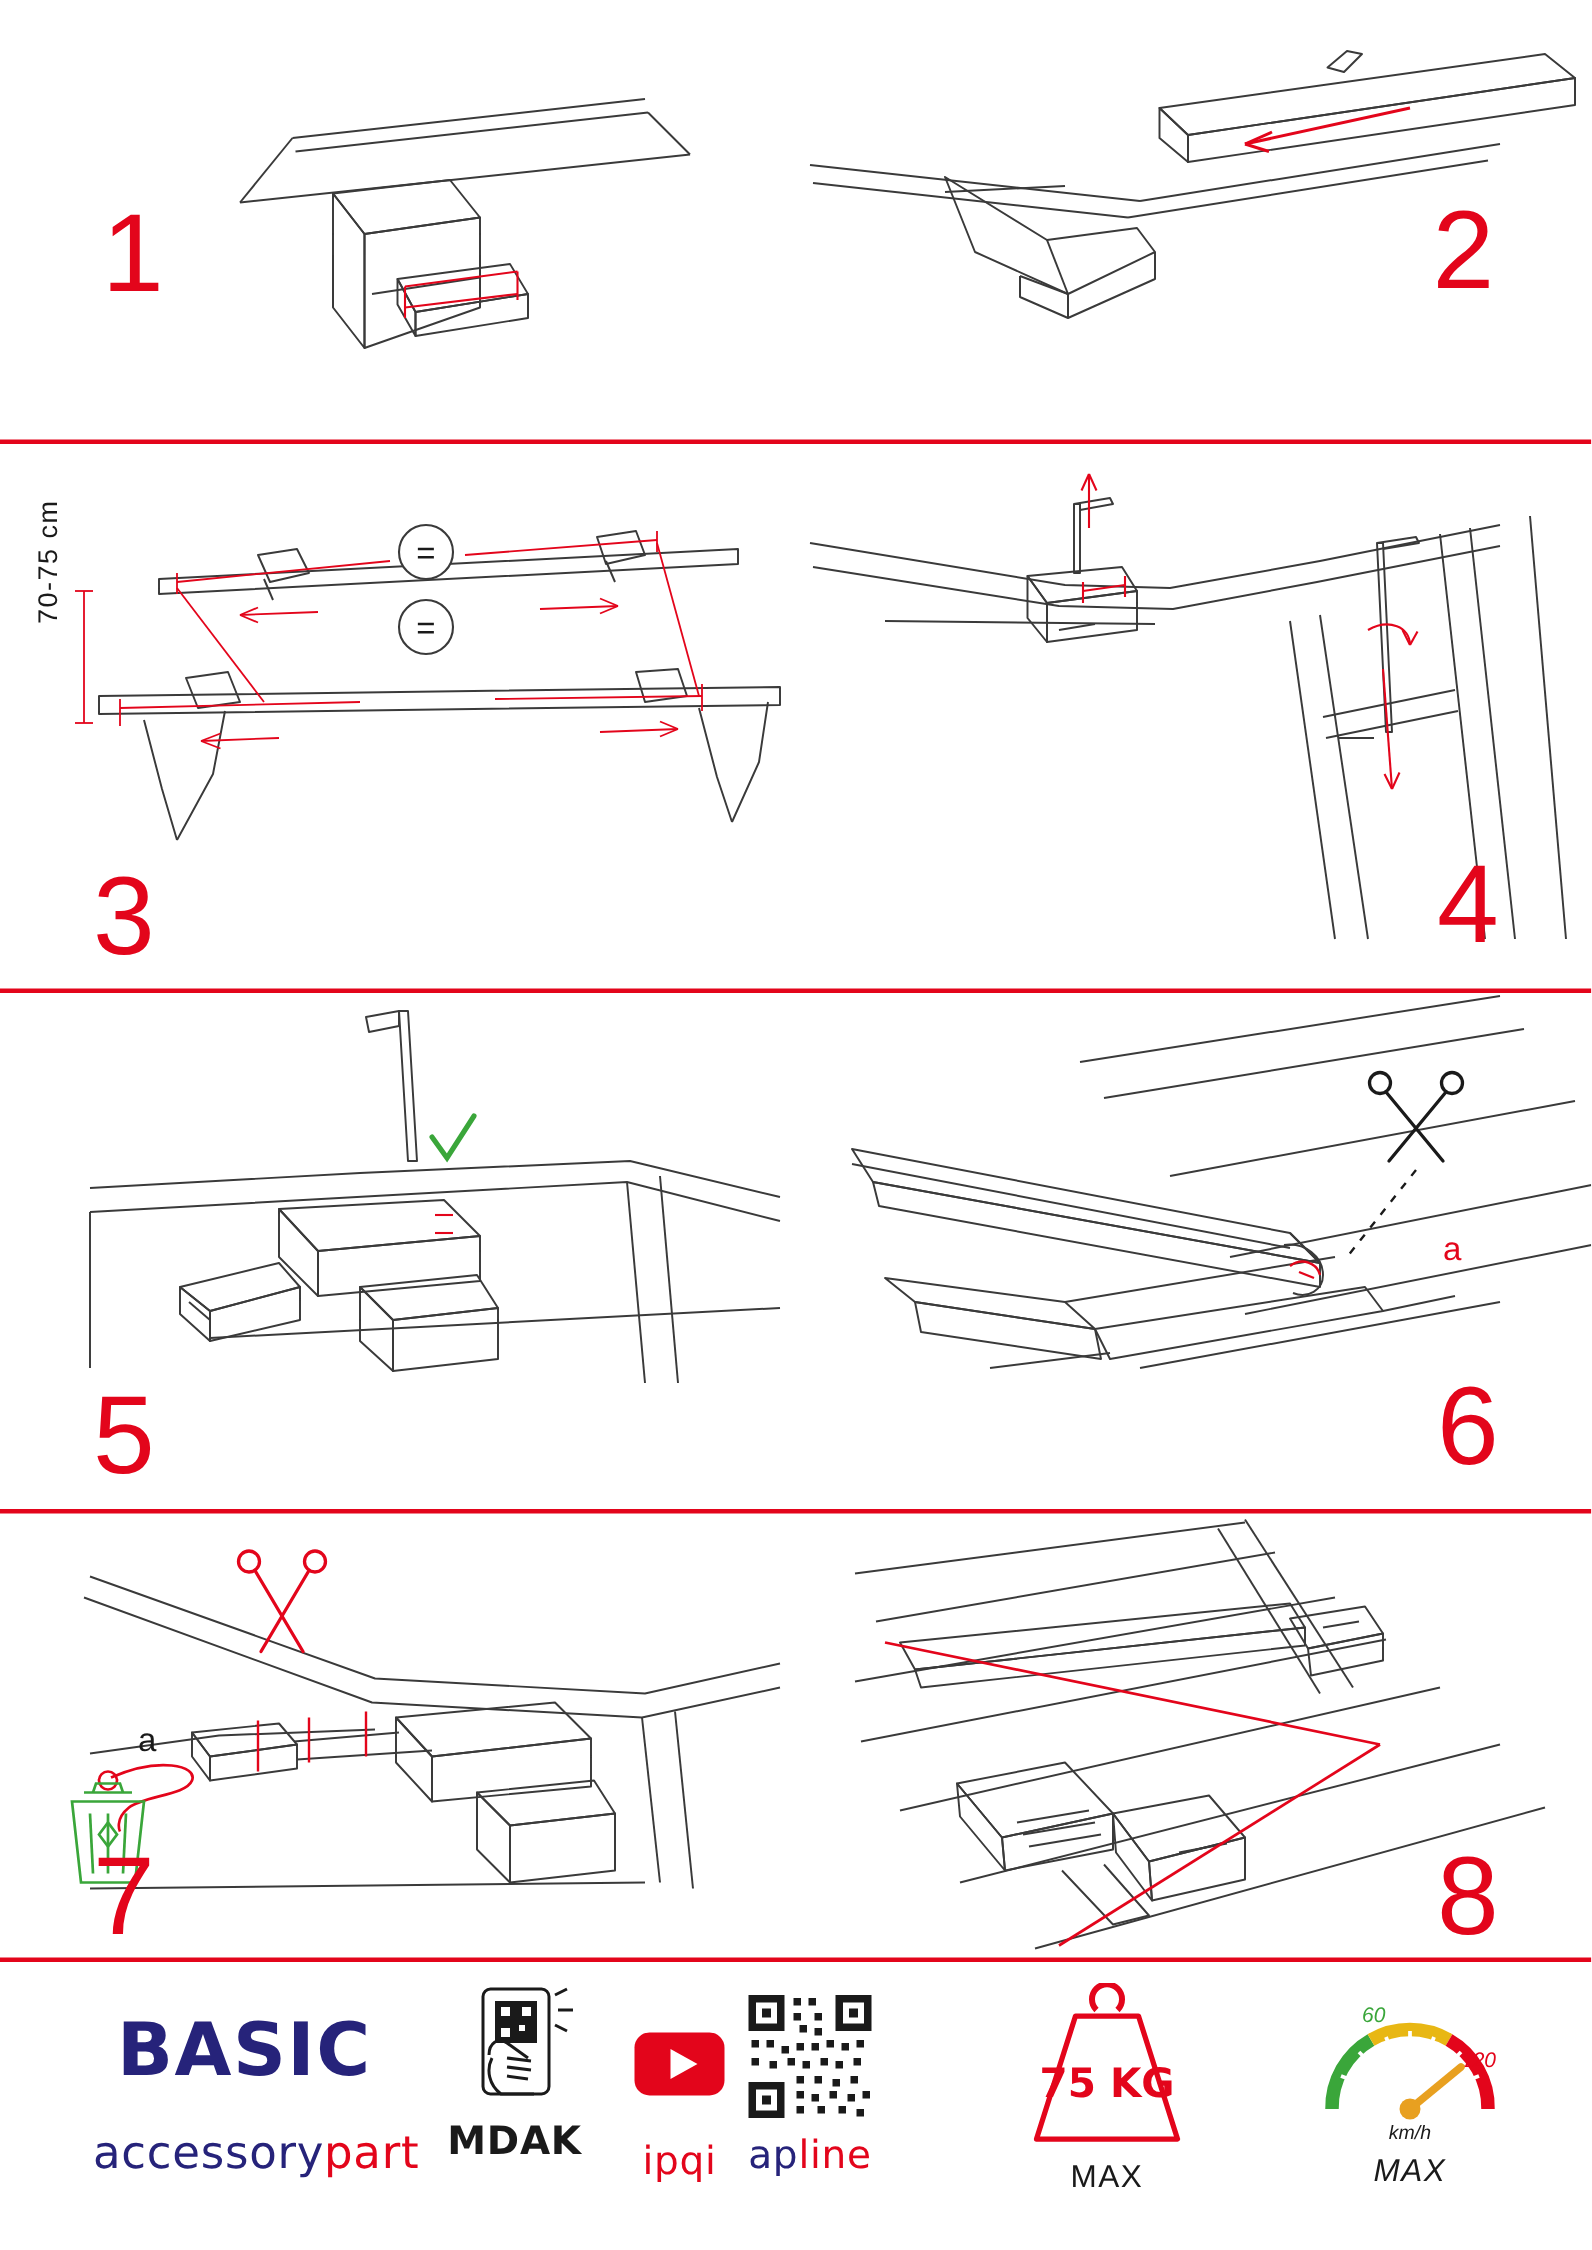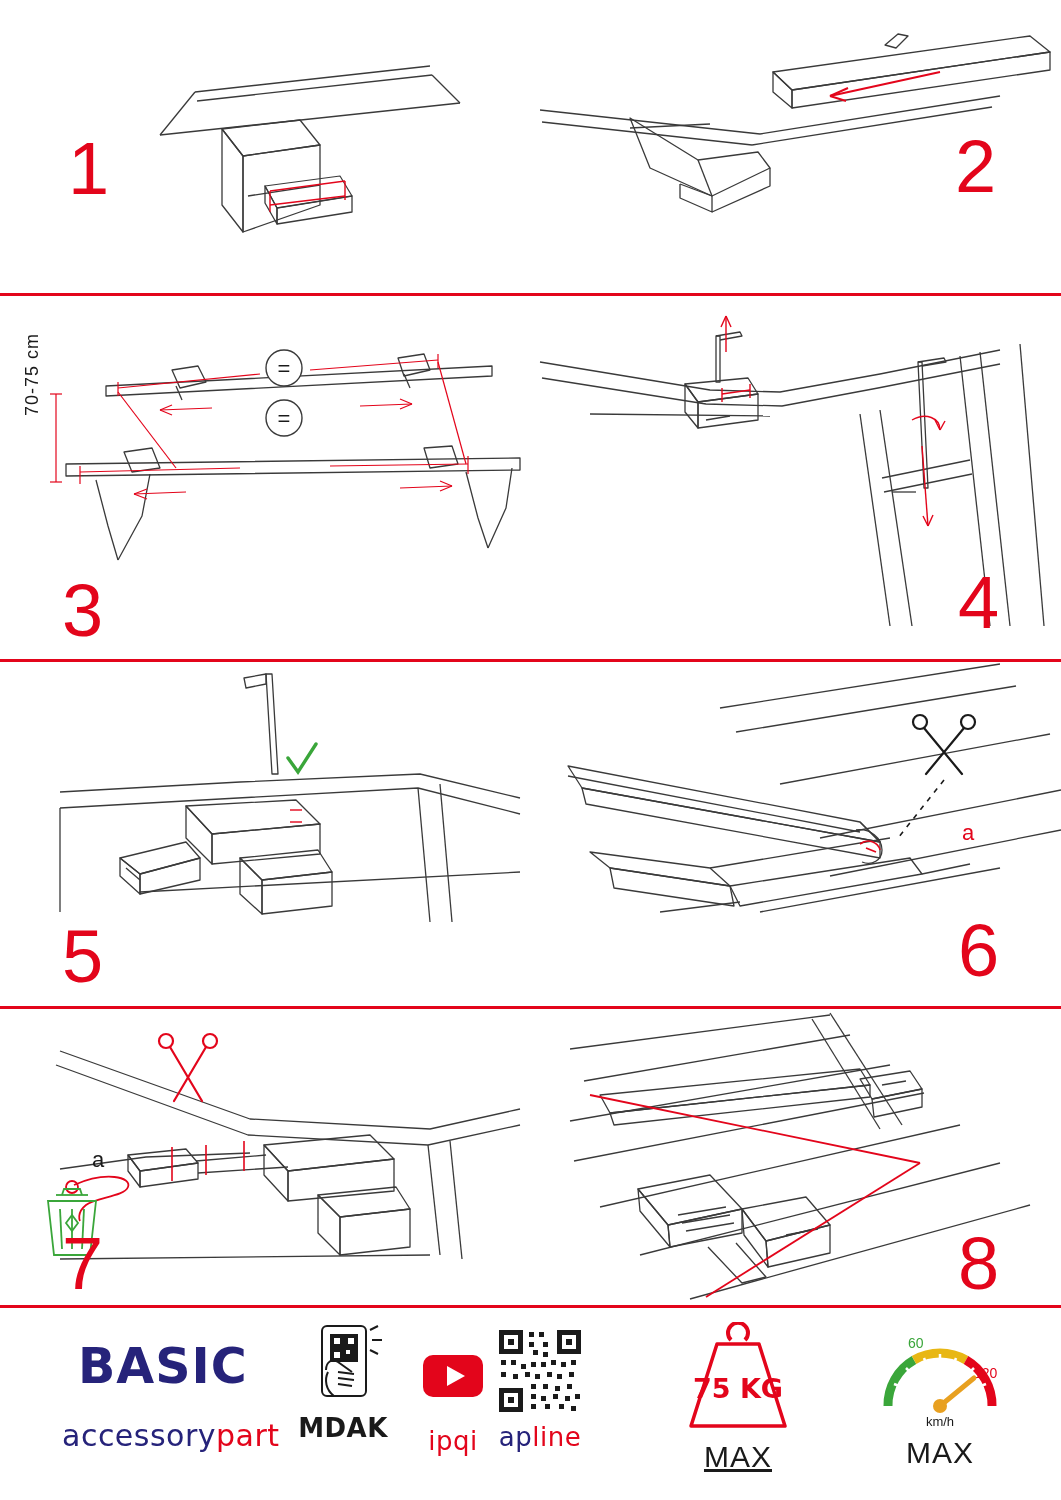--- a/index.html
+++ b/index.html
@@ -87,21 +87,21 @@
     letter-spacing: .5px;
   }
   .cap-mdak { color: #1a1a1a; font-weight: bold; }
   .cap-mdak .accent { color: #1a1a1a; }
   .cap-ipqi { color: #e3051b; font-weight: normal; }
   .cap-apline { color: #26237a; font-weight: normal; }
   .cap-apline .line { color: #e3051b; }
 
   .max-caption {
     font-family: "Liberation Sans", sans-serif;
-    font-size: 30px;
+    font-size: 21px;
     letter-spacing: 1px;
     color: #1a1a1a;
   }
   .kg-text {
     font-family: "DejaVu Sans", sans-serif;
     font-weight: bold;
     font-size: 27px;
     fill: #e3051b;
   }
 </style>
@@ -539,30 +539,30 @@
             <rect x="78" y="66" width="5" height="5"></rect>
           <rect x="34" y="76" width="5" height="5"></rect>
             <rect x="48" y="76" width="5" height="5"></rect>
             <rect x="62" y="76" width="5" height="5"></rect>
           <rect x="74" y="78" width="5" height="5"></rect>
         </g>
       </svg>
       <div class="logo-caption cap-apline" style="margin-top:8px;"><span>ap</span><span class="line">line</span></div>
     </div>
 
-    <div class="logo-block" style="left:648px; top:12px; width:180px;text-decoration:underline;">
+    <div class="logo-block" style="left:648px; top:12px; width:180px;">
       <svg width="130" height="112" viewBox="0 0 130 112" style="margin:0 auto;display:block;">
         <path d="M58 18 a10 10 0 1 1 14 0" fill="none" stroke="#e3051b" stroke-width="4"></path>
         <path d="M44 22 L86 22 L112 104 L18 104 Z" fill="none" stroke="#e3051b" stroke-width="3.5" stroke-linejoin="round"></path>
         <text x="65" y="76" text-anchor="middle" class="kg-text">75 KG</text>
       </svg>
       <div class="max-caption" style="margin-top:6px;">MAX</div>
     </div>
 
-    <div class="logo-block" style="left:850px; top:10px; width:180px;">
+    <div class="logo-block" style="left:850px; top:10px; width:180px;font-style:italic;">
       <svg width="140" height="114" viewBox="0 0 140 114" style="margin:0 auto;display:block;">
         <path d="M18 86 A52 52 0 0 1 44 40" fill="none" stroke="#3aa63a" stroke-width="9" stroke-linecap="butt"></path>
         <path d="M44 40 A52 52 0 0 1 96 40" fill="none" stroke="#e8b714" stroke-width="9"></path>
         <path d="M96 40 A52 52 0 0 1 122 86" fill="none" stroke="#e3051b" stroke-width="9"></path>
         <g stroke="#ffffff" stroke-width="2.5">
           <path d="M24 64 L32 67"></path>
             <path d="M36 48 L42 54"></path>
             <path d="M54 38 L57 46"></path>
           <path d="M70 34 L70 43"></path>
             <path d="M86 38 L83 46"></path>

